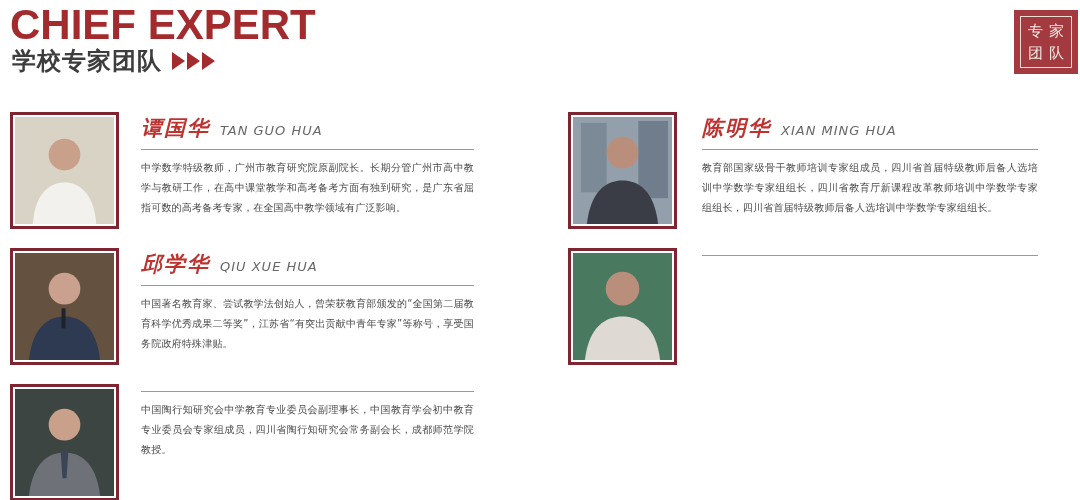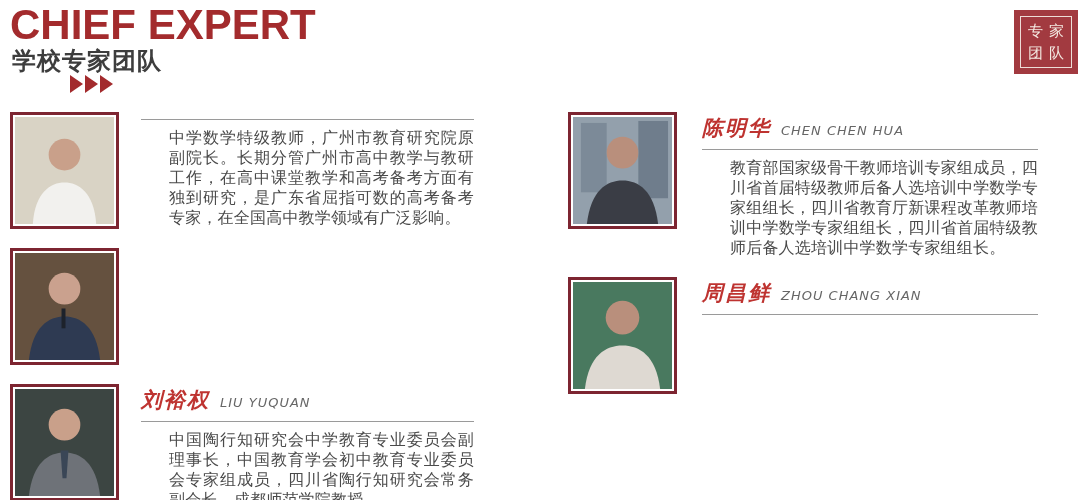--- a/index.html
+++ b/index.html
@@ -6,21 +6,21 @@
   body { background:#ffffff; font-family:"DejaVu Sans","Liberation Sans",sans-serif; }
   .page { position:relative; width:1080px; height:500px; background:#ffffff; overflow:hidden;padding-left:13px; }
 
   
   .hdr-title {
     position:absolute; left:10px; top:2px;
     font-family:"Liberation Sans","DejaVu Sans",sans-serif;
     font-size:42px; font-weight:800; letter-spacing:0px;
     color:#A32B2D; line-height:46px;
   }
-  .hdr-sub-row { position:absolute; left:12px; top:47px; display:flex; align-items:center;flex-direction:column; }
+  .hdr-sub-row { position:absolute; left:12px; top:47px; display:flex; align-items:center; }
   .hdr-sub {
     font-size:24px; font-weight:700; color:#3d3d3d; letter-spacing:1px; line-height:28px;
   }
   .arrows { display:flex; align-items:center; margin-left:10px; }
   .arrow {
     width:0; height:0; margin-right:2px;
     border-top:9px solid transparent; border-bottom:9px solid transparent;
     border-left:13px solid #A32B2D;
   }
 
@@ -62,22 +62,22 @@
   .cn-name {
     font-size:21px; font-weight:700; font-style:italic;
     color:#BE3330; letter-spacing:2px; white-space:nowrap;
   }
   .pinyin {
     margin-left:10px; font-size:13px; font-style:italic; font-weight:500;
     color:#666666; letter-spacing:1px; white-space:nowrap;
   }
   .divider { border-bottom:1px solid #9a9a9a; margin:7px 0 8px 0; }
   .desc {
-    font-size:16px; line-height:20px; color:#4a4a4a;
-    text-align:justify; letter-spacing:0.2px;margin-left:28px;
+    font-size:10px; line-height:20px; color:#4a4a4a;
+    text-align:justify; letter-spacing:0.2px;
   }
 </style>
 </head>
 <body>
 
 <div class="page">
 
   <div class="hdr-title">CHIEF EXPERT</div>
   <div class="hdr-sub-row">
     <span class="hdr-sub">学校专家团队</span>
@@ -105,50 +105,58 @@
 
     <div class="profile">
       <div class="photo">
         <svg viewBox="0 0 100 108" preserveAspectRatio="none">
           <rect x="0" y="0" width="100" height="108" fill="#d9d3c5"></rect>
           <circle cx="50" cy="38" r="16" fill="#c9a08a"></circle>
           <path d="M18 108 C20 76 36 66 50 66 C64 66 80 76 82 108 Z" fill="#f2f1ee"></path>
         </svg>
       </div>
       <div class="info">
+        <div class="name-row">
+          <span class="cn-name">谭国华</span>
+          <span class="pinyin">TAN GUO HUA</span>
+        </div>
         <div class="divider"></div>
         <div class="desc">中学数学特级教师，广州市教育研究院原副院长。长期分管广州市高中教学与教研工作，在高中课堂教学和高考备考方面有独到研究，是广东省屈指可数的高考备考专家，在全国高中教学领域有广泛影响。</div>
       </div>
     </div>
 
     <div class="profile">
       <div class="photo">
         <svg viewBox="0 0 100 108" preserveAspectRatio="none">
           <rect x="0" y="0" width="100" height="108" fill="#65513f"></rect>
           <circle cx="50" cy="36" r="16" fill="#caa18e"></circle>
           <path d="M14 108 C18 74 34 64 50 64 C66 64 82 74 86 108 Z" fill="#2e3a52"></path>
           <rect x="47" y="56" width="4" height="20" fill="#1d222b"></rect>
         </svg>
       </div>
+      <div class="info">
+        <div class="name-row">
+          <span class="cn-name">邱学华</span>
+          <span class="pinyin">QIU XUE HUA</span>
+        </div>
+        <div class="divider"></div>
+        <div class="desc">中国著名教育家、尝试教学法创始人，曾荣获教育部颁发的“全国第二届教育科学优秀成果二等奖”，江苏省“有突出贡献中青年专家”等称号，享受国务院政府特殊津贴。</div>
+      </div>
     </div>
 
     <div class="profile">
       <div class="photo">
         <svg viewBox="0 0 100 108" preserveAspectRatio="none">
           <rect x="0" y="0" width="100" height="108" fill="#3c4542"></rect>
           <circle cx="50" cy="36" r="16" fill="#c9a08a"></circle>
           <path d="M14 108 C18 74 34 64 50 64 C66 64 82 74 86 108 Z" fill="#6e7278"></path>
           <path d="M46 62 L54 62 L52 90 L48 90 Z" fill="#3a4656"></path>
         </svg>
       </div>
       <div class="info">
-        <div class="name-row">
-          <span class="cn-name">刘裕权</span>
-          <span class="pinyin">LIU YUQUAN</span>
-        </div>
         <div class="divider"></div>
         <div class="desc">中国陶行知研究会中学教育专业委员会副理事长，中国教育学会初中教育专业委员会专家组成员，四川省陶行知研究会常务副会长，成都师范学院教授。</div>
       </div>
     </div>
 
   </div>
 
   <div class="col col-right">
 
     <div class="profile">
@@ -157,39 +165,35 @@
           <rect x="0" y="0" width="100" height="108" fill="#93a0ac"></rect>
           <rect x="8" y="6" width="26" height="70" fill="#7c8a98"></rect>
           <rect x="66" y="4" width="30" height="78" fill="#6f7d8c"></rect>
           <circle cx="50" cy="36" r="16" fill="#b98f7c"></circle>
           <path d="M14 108 C18 74 34 64 50 64 C66 64 82 74 86 108 Z" fill="#3a3d45"></path>
         </svg>
       </div>
       <div class="info">
         <div class="name-row">
           <span class="cn-name">陈明华</span>
-          <span class="pinyin">CHEN CHEN HUA</span>
+          <span class="pinyin">XIAN MING HUA</span>
         </div>
         <div class="divider"></div>
         <div class="desc">教育部国家级骨干教师培训专家组成员，四川省首届特级教师后备人选培训中学数学专家组组长，四川省教育厅新课程改革教师培训中学数学专家组组长，四川省首届特级教师后备人选培训中学数学专家组组长。</div>
       </div>
     </div>
 
     <div class="profile">
       <div class="photo">
         <svg viewBox="0 0 100 108" preserveAspectRatio="none">
           <rect x="0" y="0" width="100" height="108" fill="#49795f"></rect>
           <circle cx="50" cy="36" r="17" fill="#b98f7c"></circle>
           <path d="M12 108 C16 74 33 64 50 64 C67 64 84 74 88 108 Z" fill="#ded9d2"></path>
         </svg>
       </div>
       <div class="info">
-        <div class="name-row">
-          <span class="cn-name">周昌鲜</span>
-          <span class="pinyin">ZHOU CHANG XIAN</span>
-        </div>
         <div class="divider"></div>
       </div>
     </div>
 
   </div>
 
 </div>
 
 </body></html>

